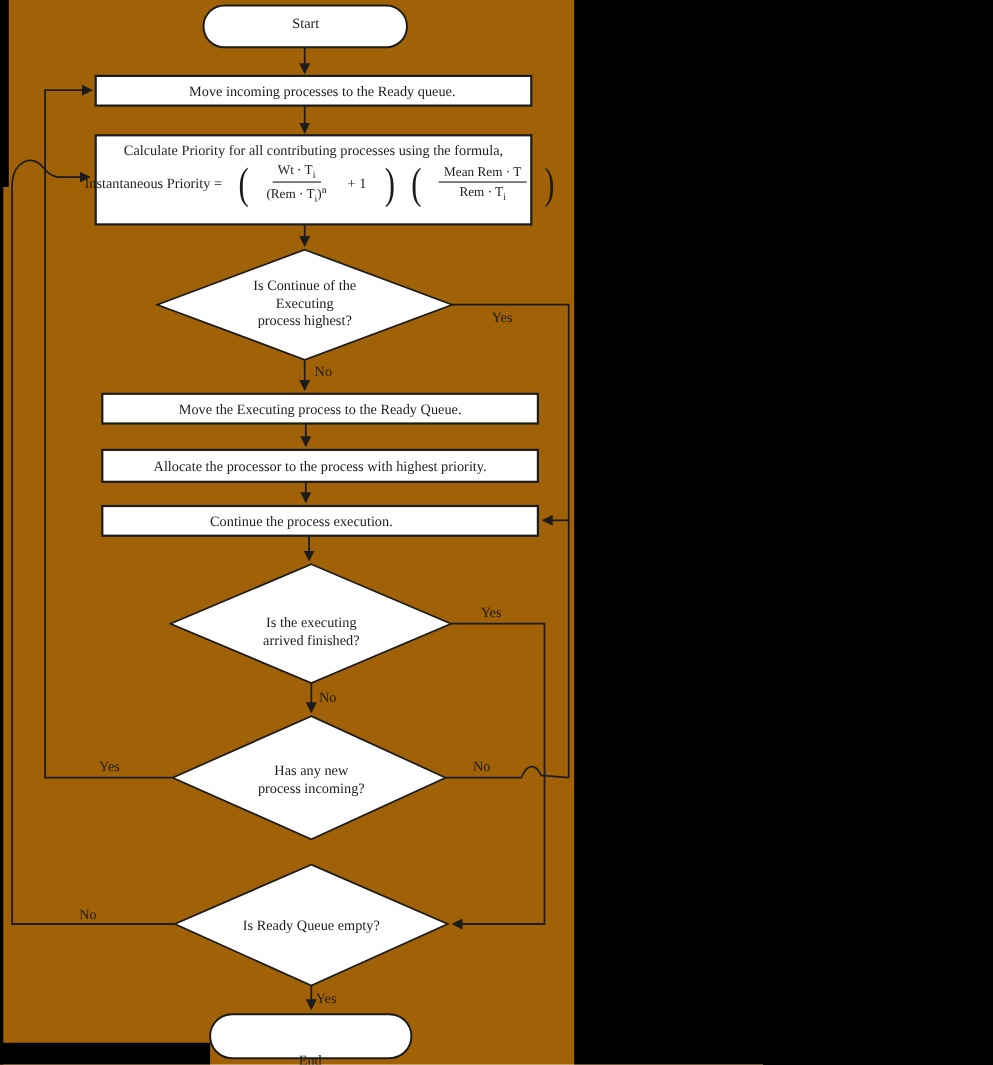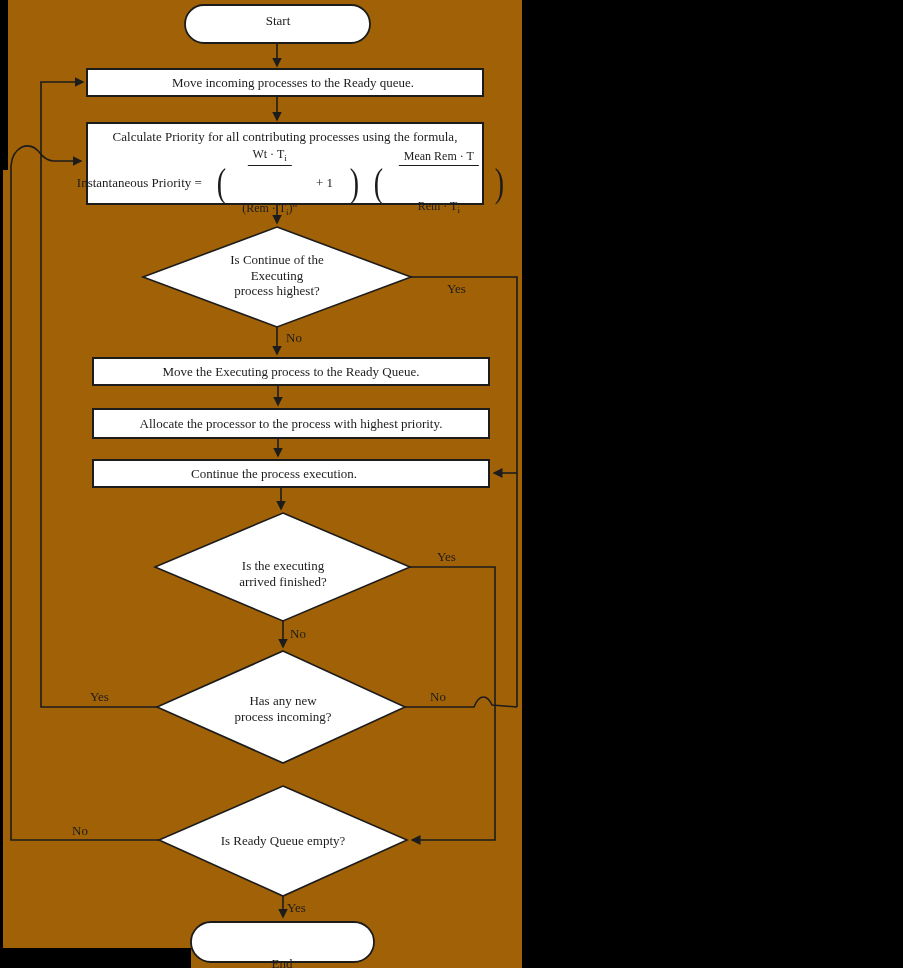--- a/index.html
+++ b/index.html
@@ -12,21 +12,21 @@
   .lbl{position:absolute;font-size:13px;line-height:15px;white-space:nowrap;color:#1c1c1c;}
   .center{transform:translateX(-50%);text-align:center;}
   .dtext{position:absolute;transform:translateX(-50%);text-align:center;font-size:13px;line-height:15.5px;color:#1c1c1c;}
   
   .formula-row{
     position:absolute;transform:translateX(-50%);
     display:flex;align-items:center;gap:16px;font-size:13px;color:#1c1c1c;
   }
   .frac{display:inline-flex;flex-direction:column;align-items:center;font-size:12px;line-height:1.2;margin:0 1px;}
   .fnum{padding:0 5px 1px 5px;border-bottom:1.2px solid #1c1c1c;}
-  .fden{padding-top:1px;margin-top:32px;}
+  .fden{padding-top:1px;}
   .frac sub{font-size:9px;}
   .frac sup{font-size:9px;}
   .bigparen{font-size:40px;font-weight:400;line-height:0.85;transform:scaleX(0.7);margin:0 -3px;}
   .plus{padding:0 2px;}
 </style>
 </head>
 <body>
 
 <div class="canvas">
 

